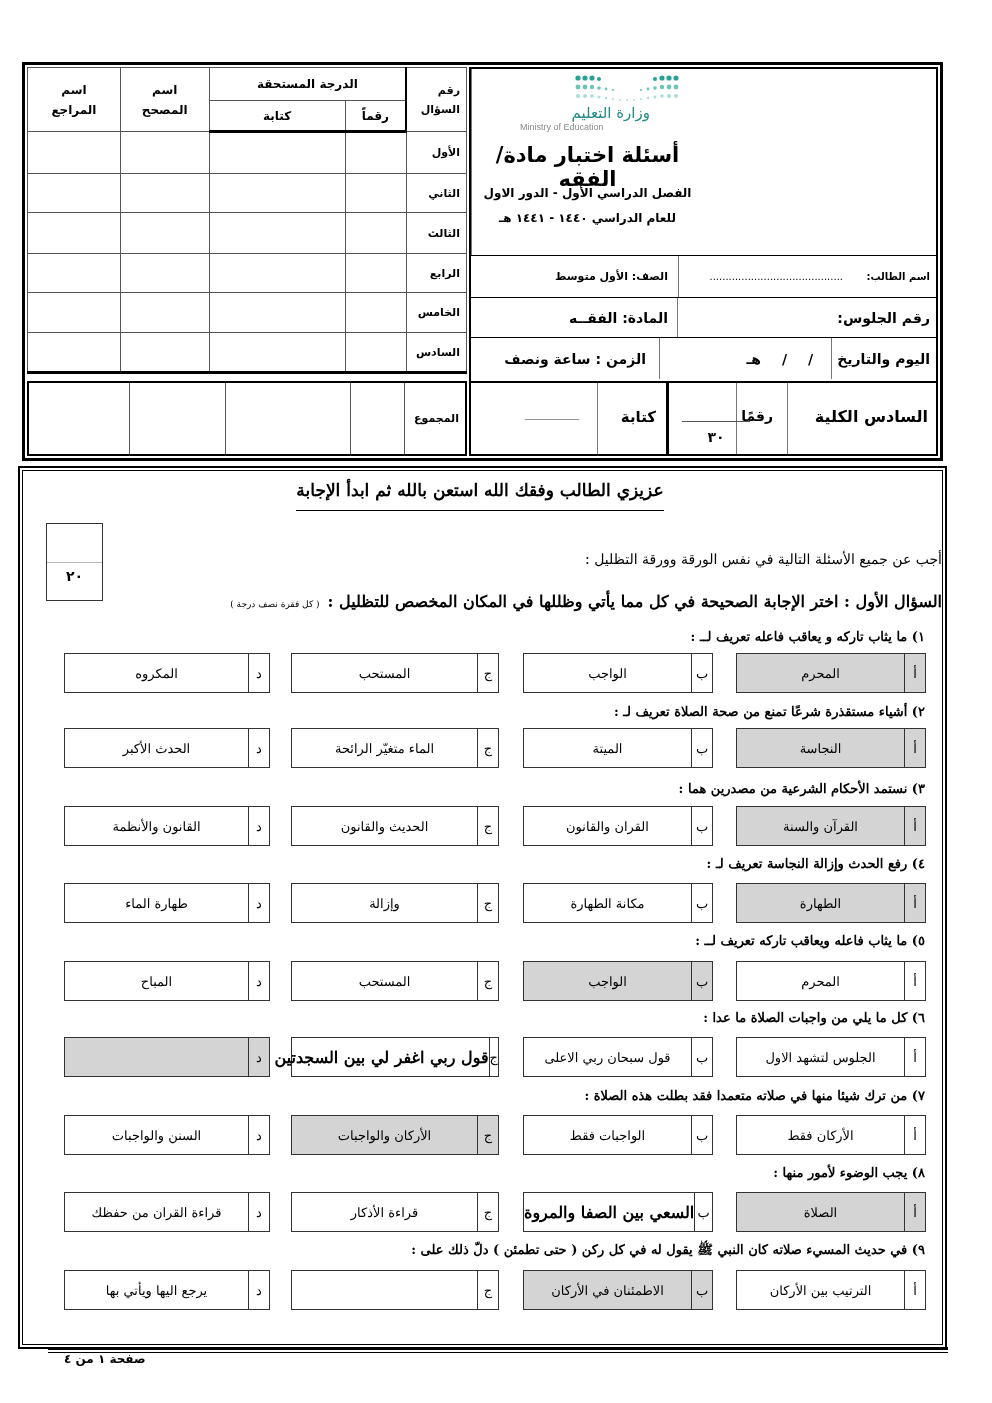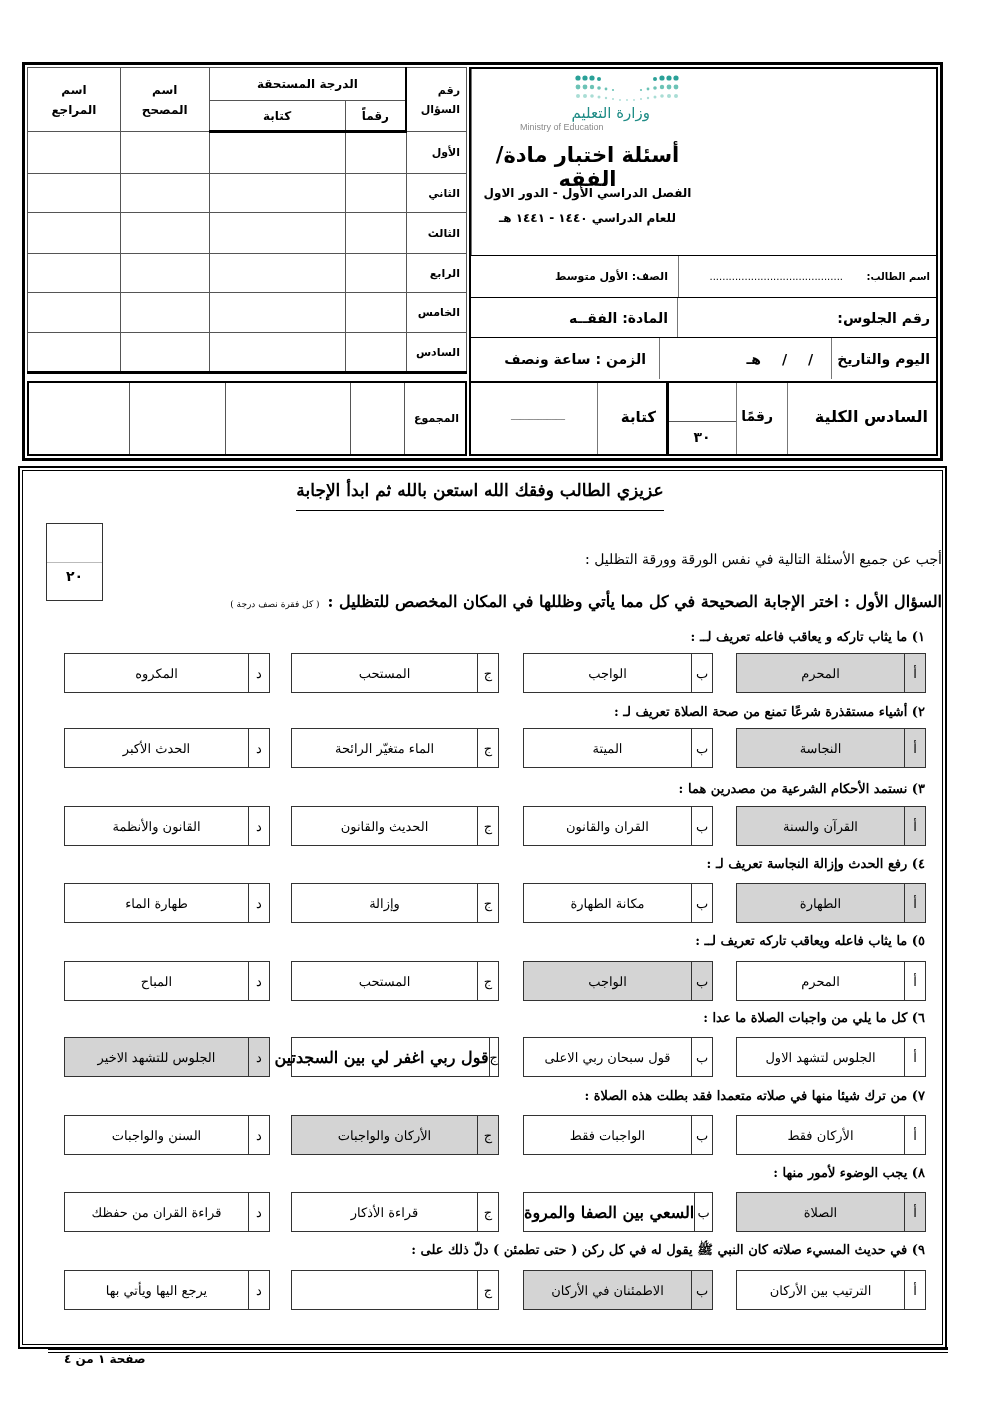--- a/index.html
+++ b/index.html
@@ -1,18 +1,18 @@
 <!DOCTYPE html>
 <html><head>
 <meta charset="utf-8">
 <style>
   * { box-sizing: border-box; margin: 0; padding: 0; }
   html, body { width: 992px; height: 1403px; background: #ffffff; overflow: hidden; }
   body { position: relative; font-family: "DejaVu Sans", sans-serif; color: #000; direction: rtl; }
-  .abs { position: absolute; }
+  .abs { position: absolute; margin-left: 14px; }
 
   
   .hdr-frame { position: absolute; left: 22px; top: 62px; width: 921px; height: 399px; border: 3px solid #000; }
   .hdr-inner-right { position: absolute; left: 469px; top: 67px; width: 469px; height: 389px; border: 2px solid #000; }
 
   
   .gt { position: absolute; left: 27px; top: 67px; width: 440px; border-collapse: collapse; direction: rtl; }
   .gt td { border: 1px solid #555; font-size: 12px; font-weight: bold; text-align: center; padding: 0; }
   .gt .qcol { text-align: right; padding-right: 6px; font-size: 11px; }
   .gt .thick-bottom td { border-bottom: 3px solid #000; }
@@ -340,21 +340,20 @@
     <div class="opt" style="left: 523px; top: 1037px; width: 190px;">
       <div class="letter">ب</div>
       <div class="txt">قول سبحان ربي الاعلى</div>
     </div>
     <div class="opt" style="left: 291px; top: 1037px; width: 208px;">
       <div class="letter">ج</div>
       <div class="txt small">قول ربي اغفر لي بين السجدتين</div>
     </div>
     <div class="opt sel" style="left: 64px; top: 1037px; width: 206px;">
       <div class="letter">د</div>
-      <div class="txt">الجلوس للتشهد الاخير</div>
     </div>
     <div class="stem" style="top: 1088px; margin-left: 8px;">٧)   من ترك شيئا منها في صلاته متعمدا فقد بطلت هذه الصلاة :</div>
     <div class="opt" style="left: 736px; top: 1115px; width: 190px;">
       <div class="letter">أ</div>
       <div class="txt">الأركان فقط</div>
     </div>
     <div class="opt" style="left: 523px; top: 1115px; width: 190px;">
       <div class="letter">ب</div>
       <div class="txt">الواجبات فقط</div>
     </div>

